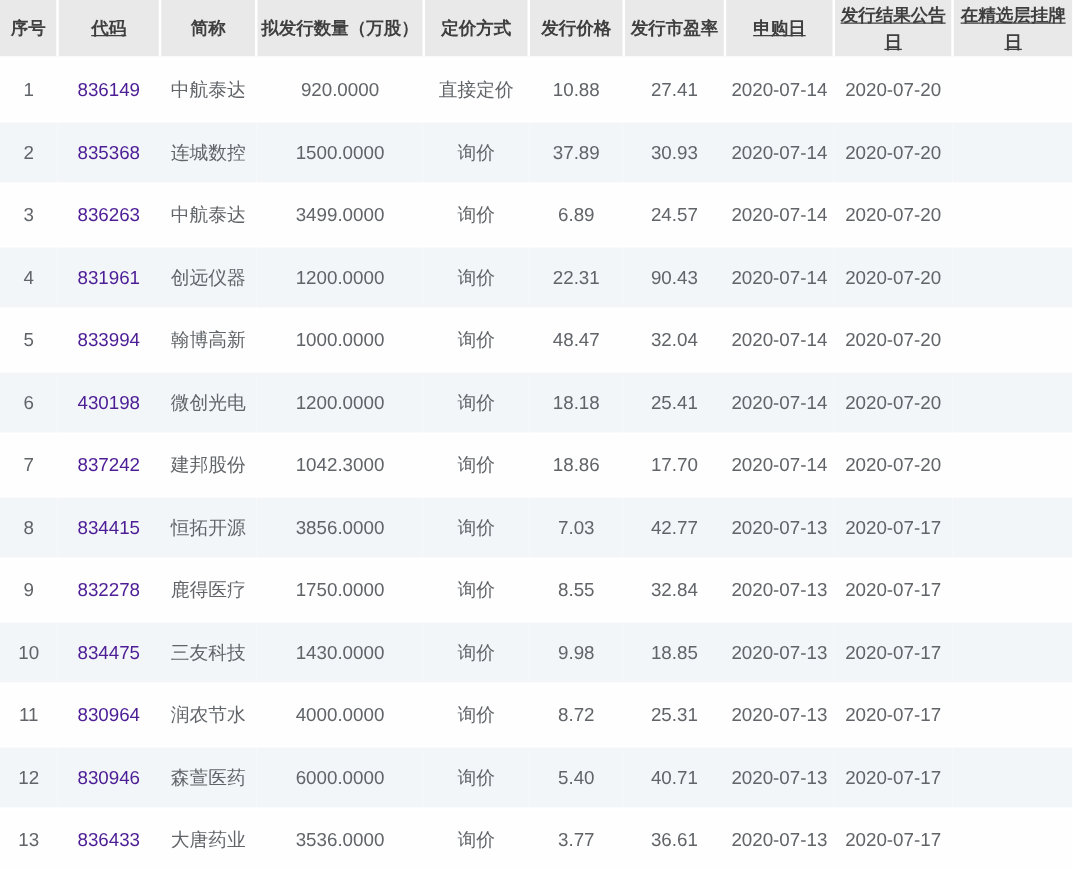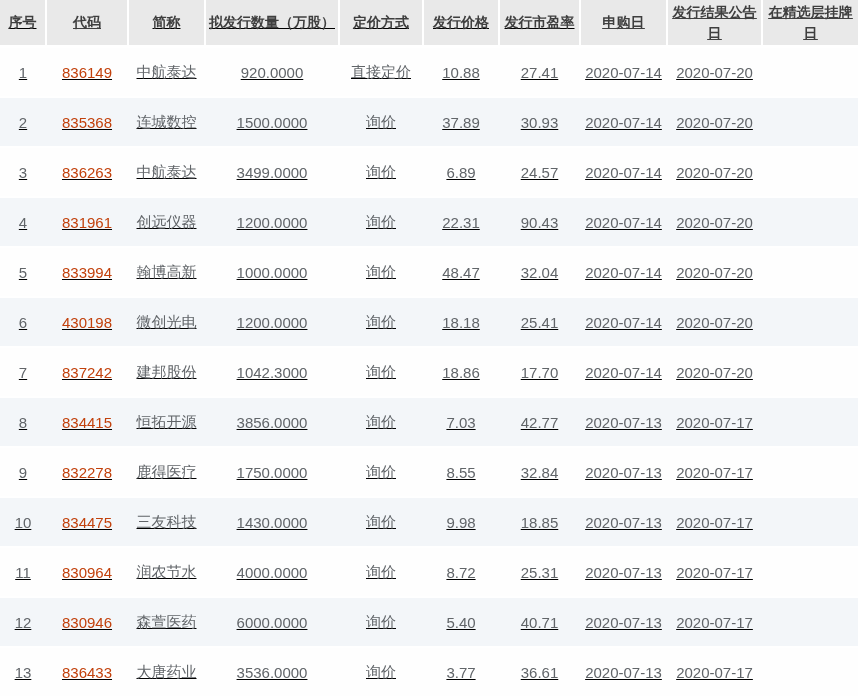--- a/index.html
+++ b/index.html
@@ -11,21 +11,20 @@
   .table-container {
     width: 858px;
     height: 697px;
     overflow: hidden;
     background: #ffffff;
   }
   table.ipo-table {
     border-collapse: collapse;
     table-layout: fixed;
     width: 858px;
-    text-decoration: underline;
   }
   table.ipo-table thead th {
     background: #e9e9e9;
     color: #3f3f3f;
     font-size: 14px;
     font-weight: bold;
     text-align: center;
     vertical-align: middle;
     height: 45px;
     padding: 0 2px;
@@ -47,21 +46,21 @@
     vertical-align: middle;
     height: 48px;
     padding: 0 2px;
     border-bottom: 2px solid #ffffff;
     background: #fefefe;
   }
   table.ipo-table tbody tr:nth-child(even) td {
     background: #f3f6f9;
   }
   .code-link {
-    color: #c2410c;
+    color: #4c1d95;
     cursor: pointer;
     text-decoration: none;
     text-align: center;
   }
 </style>
 </head>
 <body>
 
 <div class="table-container">
   <table class="ipo-table">

